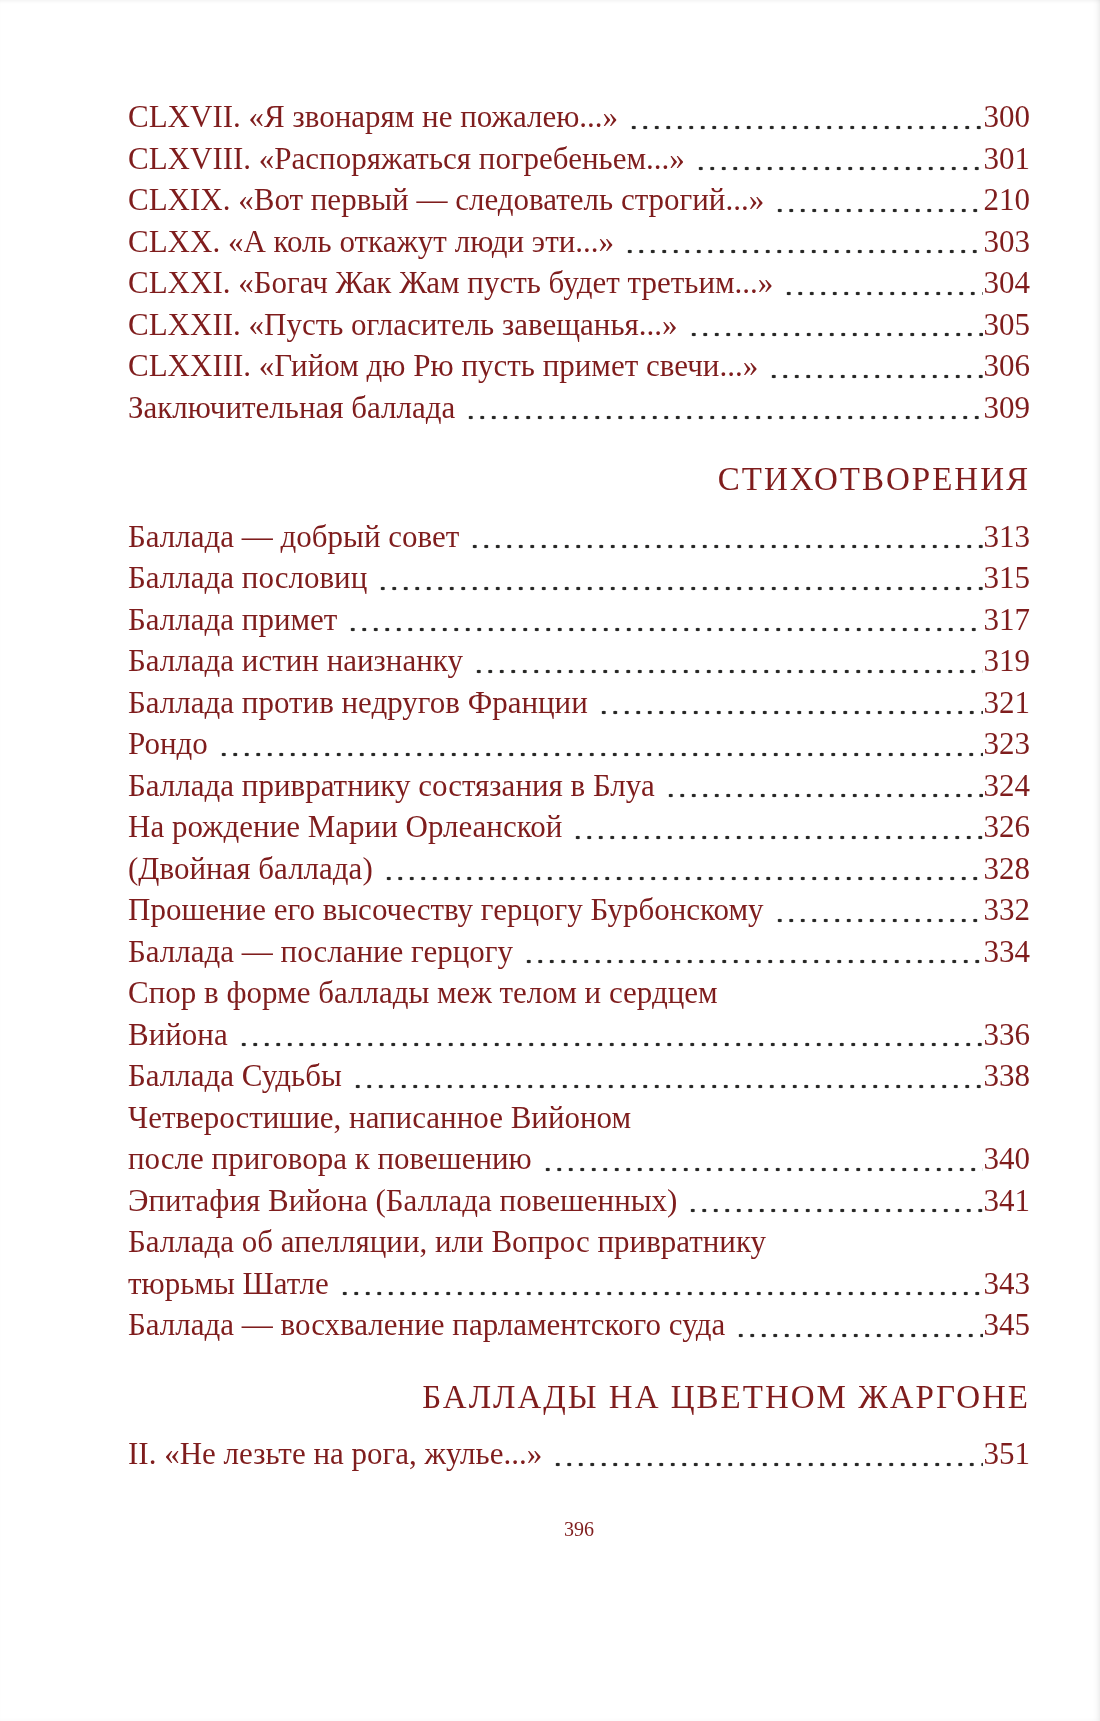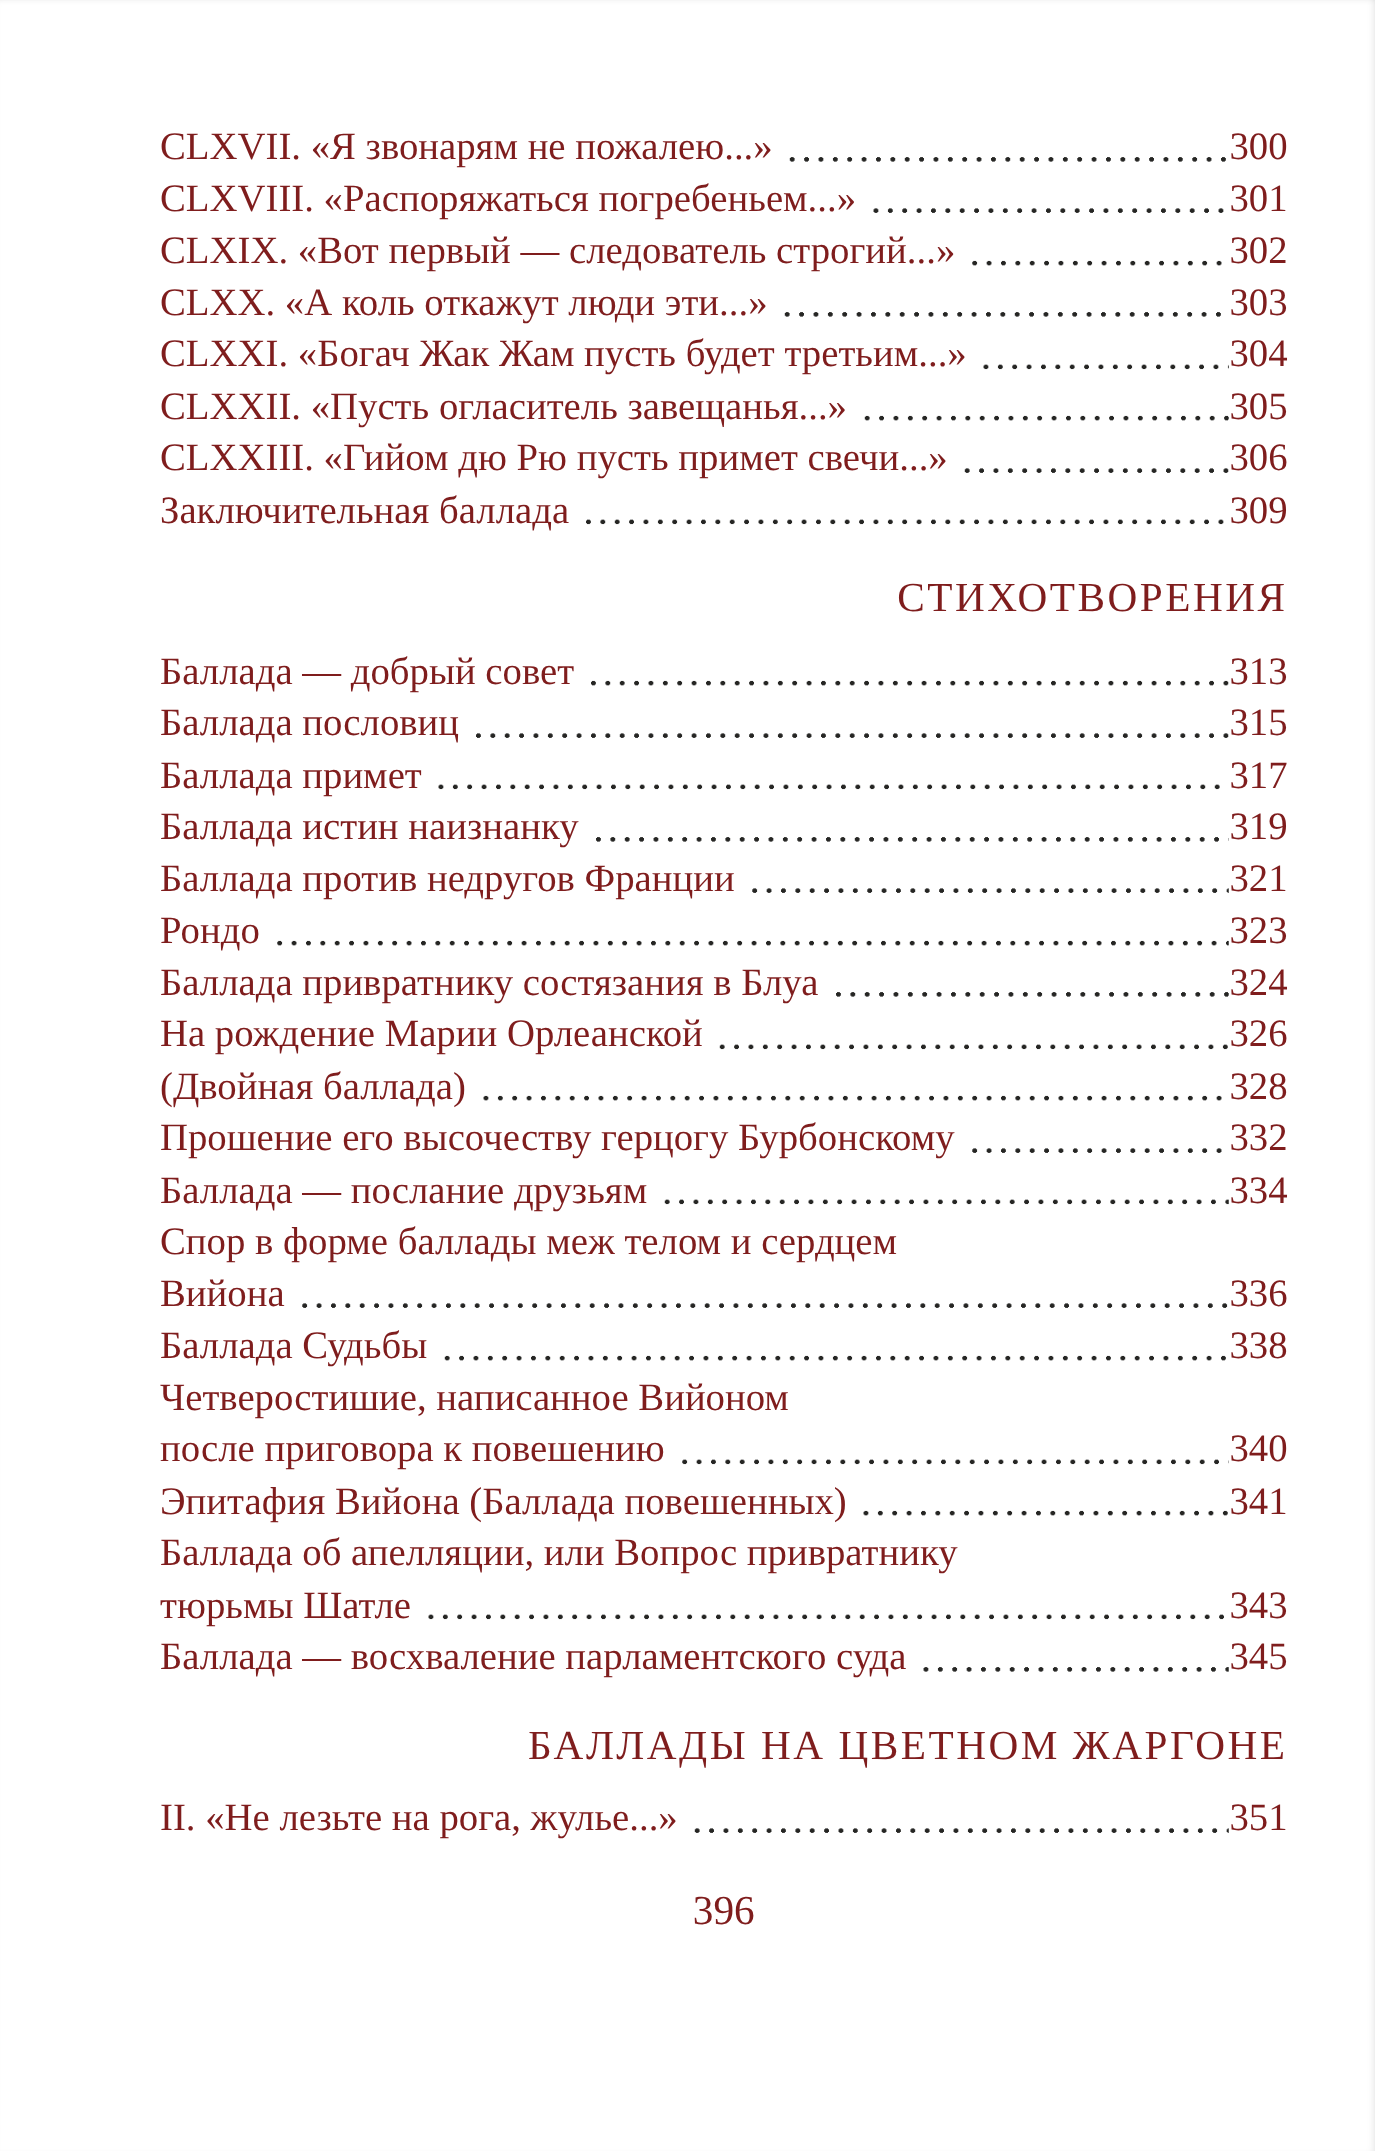--- a/index.html
+++ b/index.html
@@ -43,21 +43,21 @@
     margin-left: 10px;
     margin-right: 1px;
     background-image: radial-gradient(circle, #262624 1.7px, rgba(0,0,0,0) 2.1px);
     background-size: 11.5px 5px;
     background-repeat: repeat-x;
     background-position: left calc(100% - 8px);
   }
   .toc-page { flex: 0 0 auto; }
   .folio {
     text-align: center;
-    font-size: 33px;
+    font-size: 20px;
     line-height: 41.5px;
     margin-top: 34px;
   }
 </style>
 </head>
 <body>
 
 <div class="page">
   <div id="toc-root">
       <div class="toc-section">
@@ -67,21 +67,21 @@
           <span class="toc-page">300</span>
         </div>
         <div class="toc-row">
           <span class="toc-title">CLXVIII. «Распоряжаться погребеньем...»</span>
           <span class="dot-leader"></span>
           <span class="toc-page">301</span>
         </div>
         <div class="toc-row">
           <span class="toc-title">CLXIX. «Вот первый — следователь строгий...»</span>
           <span class="dot-leader"></span>
-          <span class="toc-page">302</span>
+          <span class="toc-page">210</span>
         </div>
         <div class="toc-row">
           <span class="toc-title">CLXX. «А коль откажут люди эти...»</span>
           <span class="dot-leader"></span>
           <span class="toc-page">303</span>
         </div>
         <div class="toc-row">
           <span class="toc-title">CLXXI. «Богач Жак Жам пусть будет третьим...»</span>
           <span class="dot-leader"></span>
           <span class="toc-page">304</span>
@@ -148,21 +148,21 @@
           <span class="toc-title">(Двойная баллада)</span>
           <span class="dot-leader"></span>
           <span class="toc-page">328</span>
         </div>
         <div class="toc-row">
           <span class="toc-title">Прошение его высочеству герцогу Бурбонскому</span>
           <span class="dot-leader"></span>
           <span class="toc-page">332</span>
         </div>
         <div class="toc-row">
-          <span class="toc-title">Баллада — послание друзьям</span>
+          <span class="toc-title">Баллада — послание герцогу</span>
           <span class="dot-leader"></span>
           <span class="toc-page">334</span>
         </div>
         <div class="toc-row">
           <span class="toc-title">Спор в форме баллады меж телом и сердцем</span>
         </div>
         <div class="toc-row">
           <span class="toc-title">Вийона</span>
           <span class="dot-leader"></span>
           <span class="toc-page">336</span>

